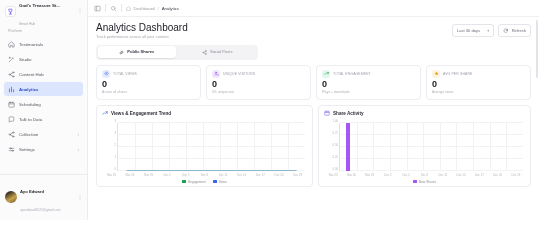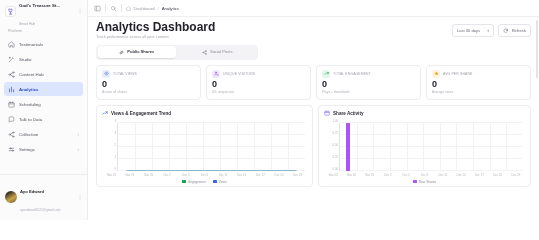--- a/index.html
+++ b/index.html
@@ -97,21 +97,21 @@
   .topbar .tb-ico svg { width: 7px; height: 7px; }
   .divider-v { width: 1px; height: 8px; background: #e6e6ea; }
   .crumbs { display: flex; align-items: center; gap: 3px; }
   .crumb { font-size: 4.3px; color: #9b9ba5; line-height: 7px; display:flex; align-items:center; gap:2.5px;}
   .crumb.current { color: #3a3a44; }
   .crumb-sep { font-size: 4.3px; color: #c6c6ce; line-height: 7px; }
 
   .content { flex: 1; padding: 6px 8px; overflow: hidden; position: relative; }
 
   .page-head { display: flex; align-items: flex-start; justify-content: space-between; }
-  .page-title { font-size: 12px; font-weight: bold; color: #22222a; line-height: 9px; }
+  .page-title { font-size: 10px; font-weight: normal; color: #22222a; line-height: 9px; }
   .page-sub { font-size: 3.9px; color: #a6a6b0; line-height: 7px; margin-top: .5px;}
 
   .head-actions { display: flex; align-items: center; gap: 4px; padding-top: 1px;}
   .select-box {
     display: flex; align-items: center; gap: 7px;
     border: 1px solid #e4e4e9; border-radius: 3px;
     padding: 2.5px 4px; background: #fff;
   }
   .select-box .sv { font-size: 4.1px; color: #6c6c78; line-height: 6px;}
   .select-box .sc { font-size: 4px; color: #a8a8b2; line-height: 6px;}

